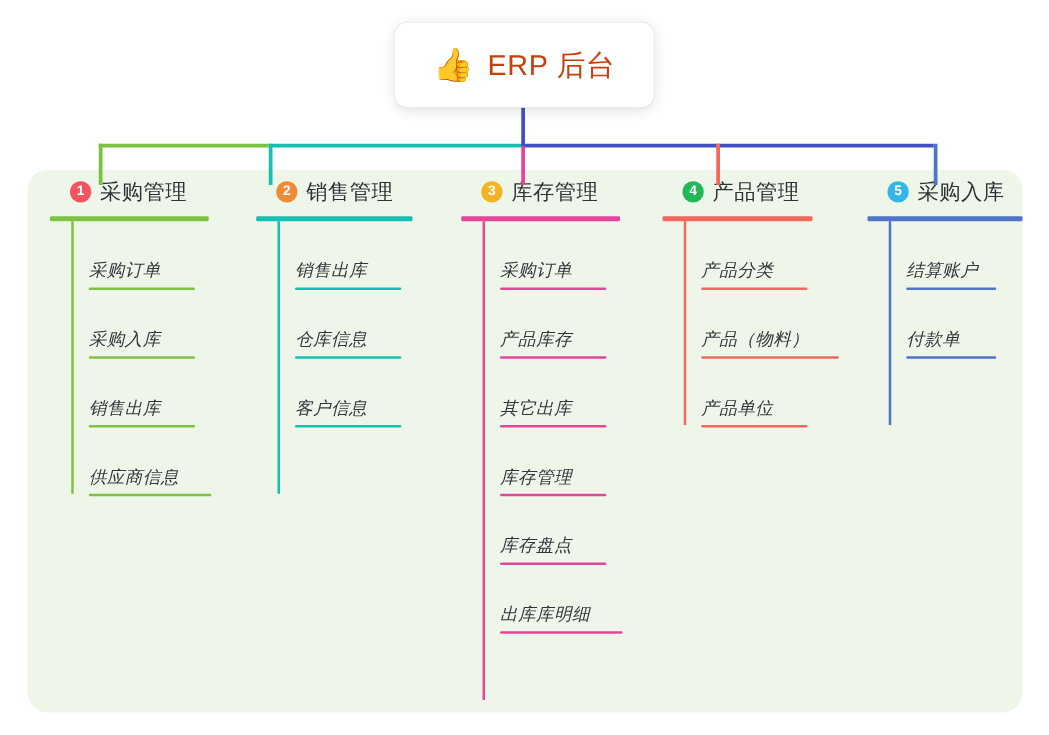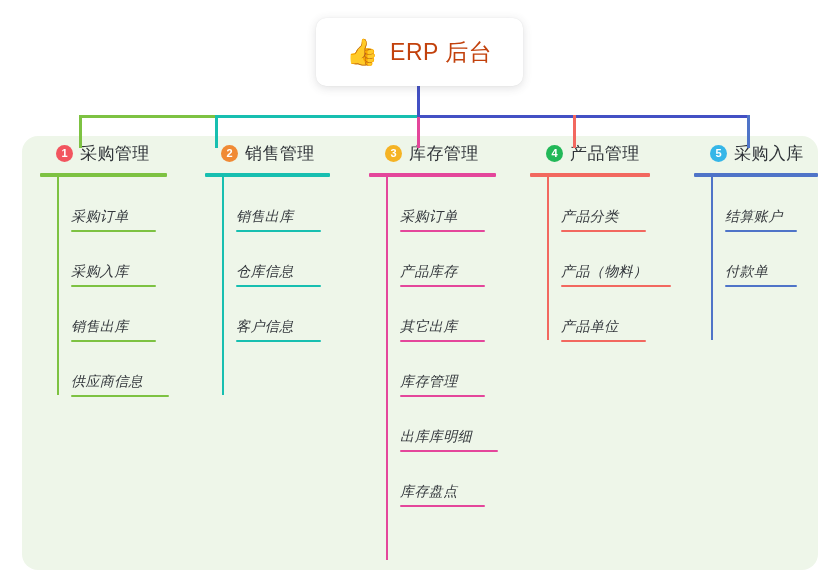--- a/index.html
+++ b/index.html
@@ -254,27 +254,27 @@
           </div>
           <div class="child">
             <div class="child-label">其它出库</div>
             <div class="child-rule" style="width: 85px; background: rgb(228, 70, 155);"></div>
           </div>
           <div class="child">
             <div class="child-label">库存管理</div>
             <div class="child-rule" style="width: 85px; background: rgb(228, 70, 155);"></div>
           </div>
           <div class="child">
+            <div class="child-label">库存盘点</div>
+            <div class="child-rule" style="width: 85px; background: rgb(228, 70, 155);"></div>
+          </div>
+          <div class="child">
             <div class="child-label">出库库明细</div>
             <div class="child-rule" style="width: 98px; background: rgb(228, 70, 155);"></div>
           </div>
-          <div class="child">
-            <div class="child-label">库存盘点</div>
-            <div class="child-rule" style="width: 85px; background: rgb(228, 70, 155);"></div>
-          </div>
         </div>
       </div>
       <div class="column" style="left: 508px;">
         <div class="col-header">
           <span class="badge" style="background: rgb(34, 184, 88);">4</span>
           <span class="col-title">产品管理</span>
         </div>
         <div class="col-rule" style="width: 120px; background: rgb(242, 104, 95); margin-left: 0px;"></div>
         <div class="children">
           <div class="spine" style="background: rgb(242, 104, 95); height: 163px;"></div>

